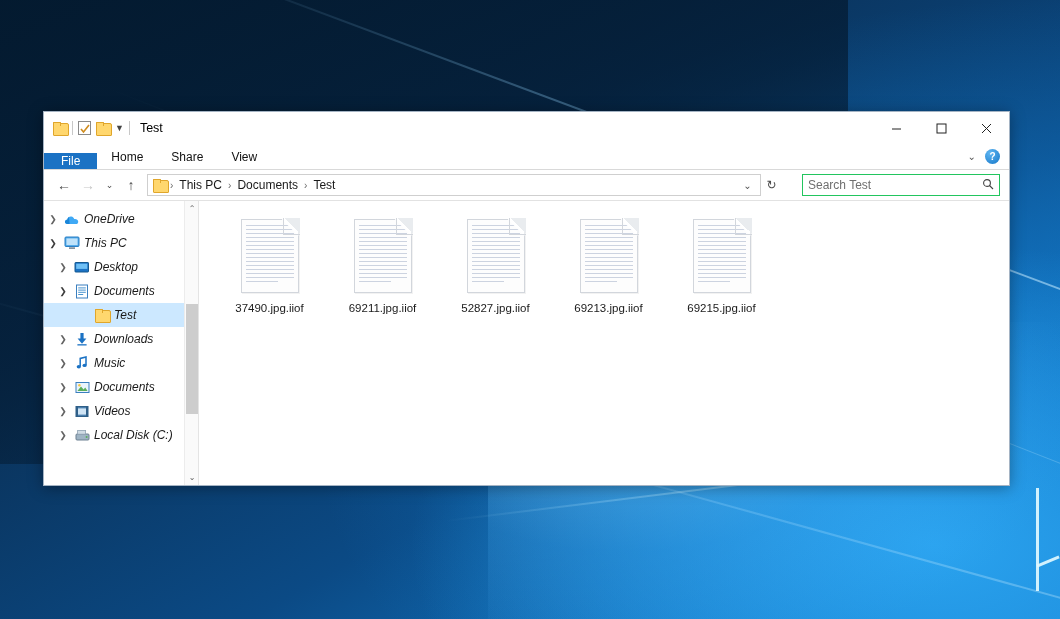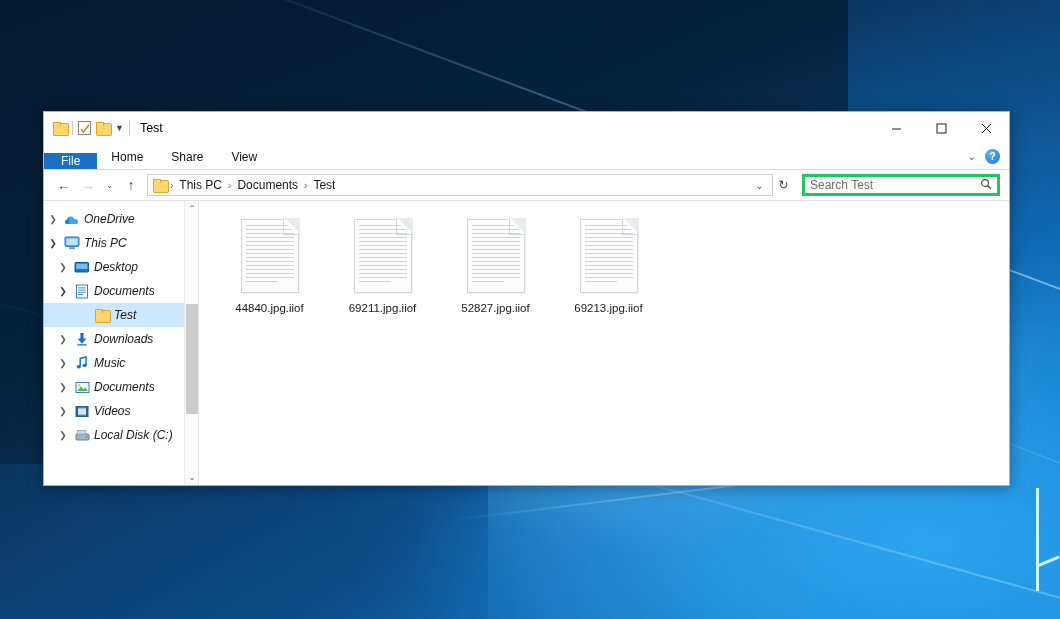--- a/index.html
+++ b/index.html
@@ -120,22 +120,22 @@
     flex:1; height:22px; border:1px solid #cfcfcf; background:#fff;
     display:flex; align-items:center; padding:0 4px 0 5px; margin-left:3px;
     min-width:0;
   }
   .crumbs { display:flex; align-items:center; gap:1px; flex:1; min-width:0; overflow:hidden; }
   .crumb { padding:0 4px; font-size:12px; color:#1a1a1a; white-space:nowrap; }
   .crumb-sep { color:#6b6b6b; font-size:10px; padding:0 1px; }
   .addr-ctrls { display:flex; align-items:center; gap:2px; margin-left:auto; }
   .addr-btn { width:17px; text-align:center; color:#555; font-size:10px; }
   .searchbox {
-    width:198px; height:22px; border:3px solid #22c55e; background:#fff;
-    display:flex; align-items:center; padding:0 5px; margin-left:8px;
+    width:198px; height:22px; border:1px solid #22c55e; background:#fff;
+    display:flex; align-items:center; padding:0 5px; margin-left:20px;
   }
   .search-ph { font-size:12px; color:#6f6f6f; flex:1; }
   .search-ico { color:#444; font-size:12px; }
 
   
   .wbody { flex:1; display:flex; min-height:0; border-top:1px solid #e2e2e2; }
 
   
   .sidebar {
     width:155px; flex:0 0 155px; background:#fff; position:relative;
@@ -458,21 +458,21 @@
                 <i></i>
                 <i></i>
                 <i></i>
                 <i></i>
                 <i></i>
                 <i class="short"></i>
               </div>
             <div class="doc-cover"></div>
             <div class="doc-fold"></div>
           </div>
-          <div class="fname">44840.jpg.iiof</div>
+          <div class="fname">37490.jpg.iiof</div>
         </div>
 
         <div class="fileitem">
           <div class="doc-icon">
             <div class="doc-body"></div>
             <div class="doc-lines">
                 <i></i>
                 <i></i>
                 <i></i>
                 <i></i>
@@ -540,18 +540,43 @@
                 <i></i>
                 <i class="short"></i>
               </div>
             <div class="doc-cover"></div>
             <div class="doc-fold"></div>
           </div>
           <div class="fname">69213.jpg.iiof</div>
         </div>
 
 
+        <div class="fileitem">
+          <div class="doc-icon">
+            <div class="doc-body"></div>
+            <div class="doc-lines">
+                <i></i>
+                <i></i>
+                <i></i>
+                <i></i>
+                <i></i>
+                <i></i>
+                <i></i>
+                <i></i>
+                <i></i>
+                <i></i>
+                <i></i>
+                <i></i>
+                <i></i>
+                <i></i>
+                <i class="short"></i>
+              </div>
+            <div class="doc-cover"></div>
+            <div class="doc-fold"></div>
+          </div>
+          <div class="fname">69215.jpg.iiof</div>
+        </div>
 
       </div>
     </div>
   </div>
 
 </div>
 
 </body></html>

